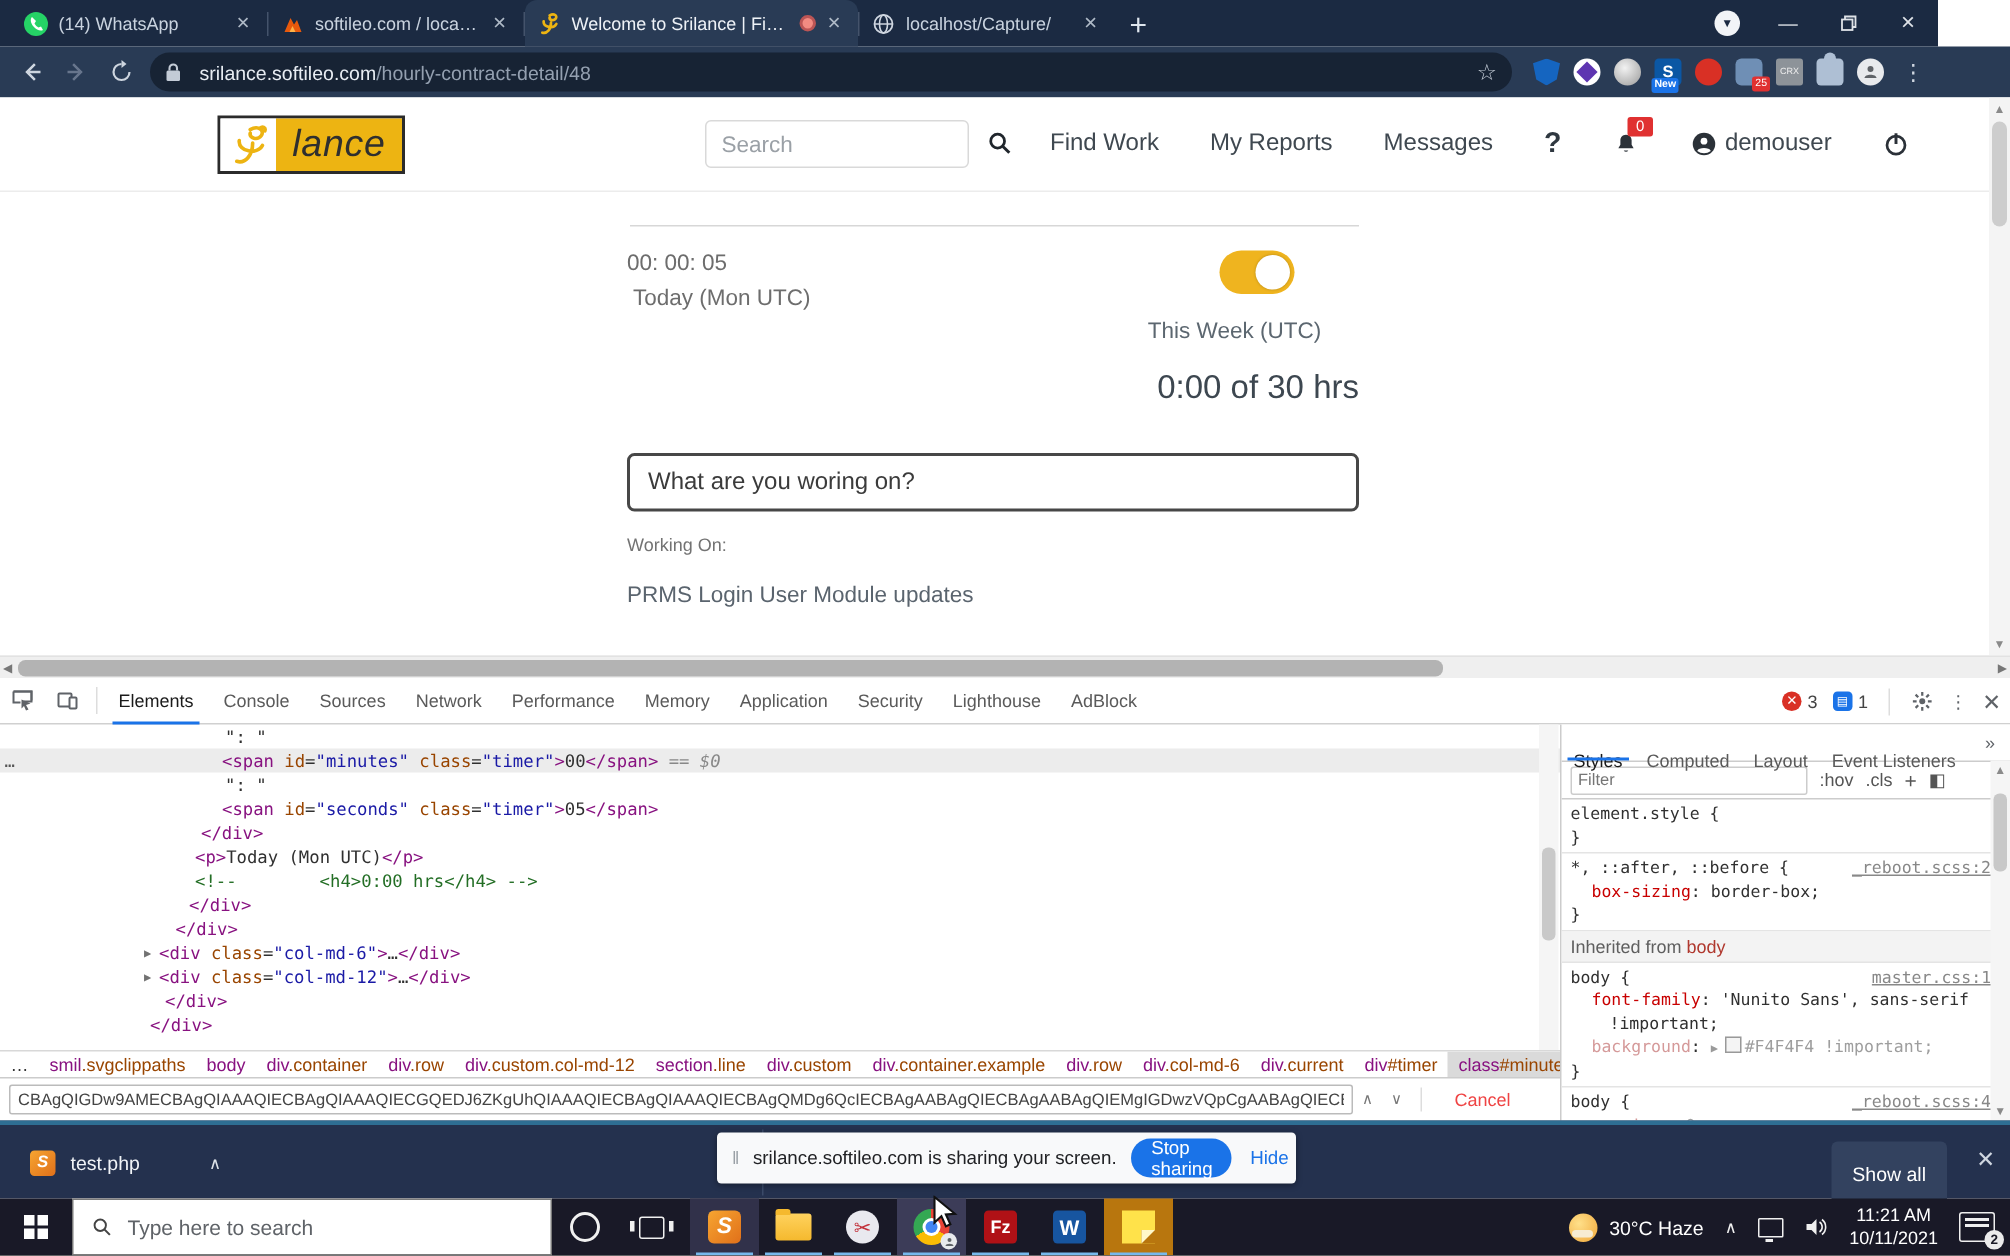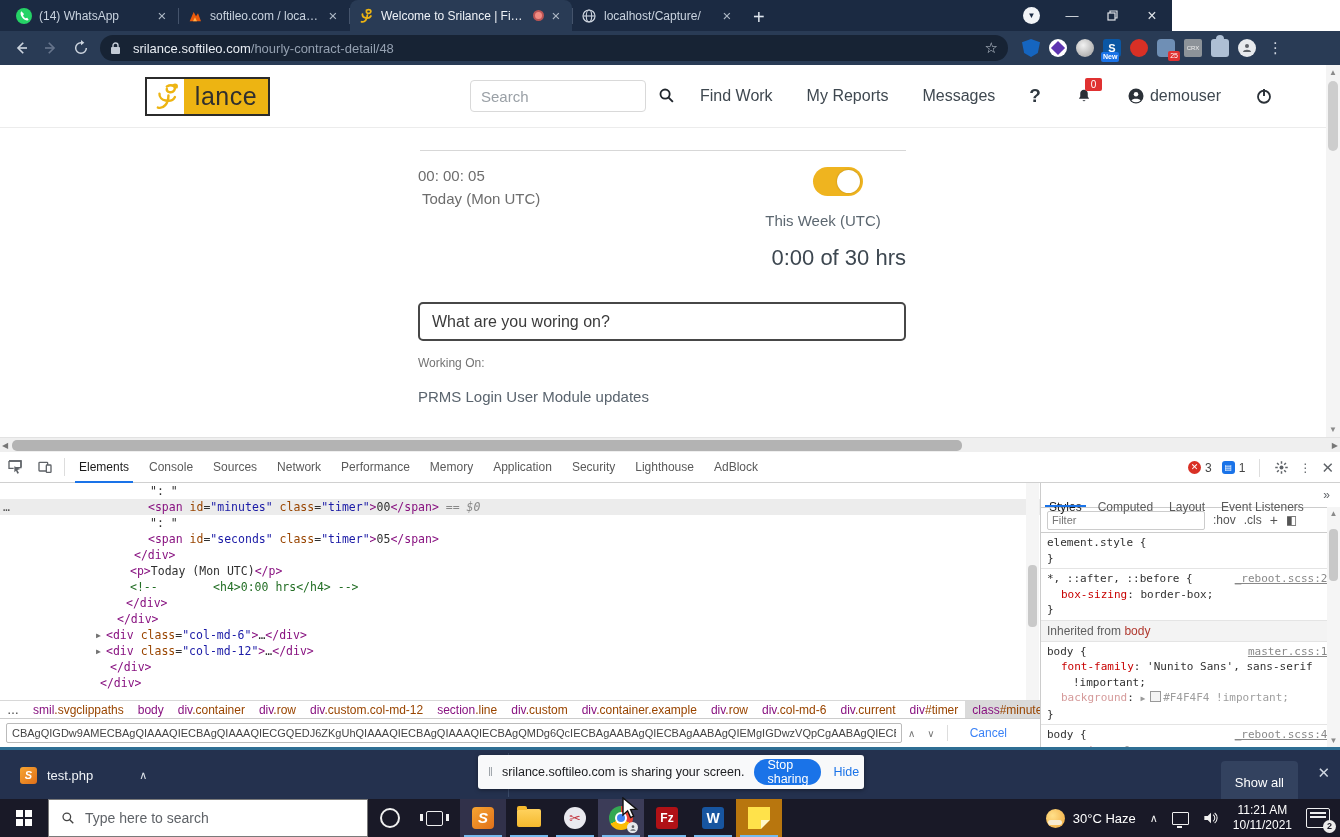--- a/index.html
+++ b/index.html
@@ -2,21 +2,21 @@
 <html><head>
 <meta charset="utf-8">
 <style>
   html,body{margin:0;padding:0;background:#000;}
   .stage{position:relative;width:1340px;height:837px;overflow:hidden;background:#fff;
          font-family:"Liberation Sans","DejaVu Sans",sans-serif;-webkit-font-smoothing:antialiased;}
   .abs{position:absolute;}
   svg{display:block;}
 
   
-  .ts{left:0;top:0;width:1172px;height:31px;background:#1b2a42;display:flex;align-items:flex-end;}
+  .ts{left:0;top:0;width:1292px;height:31px;background:#1b2a42;display:flex;align-items:flex-end;}
   .ts-tabs{display:flex;align-items:flex-end;height:31px;padding-left:8px;}
   .ts-tab{display:flex;align-items:center;height:31px;width:170px;padding:0 8px;box-sizing:border-box;
           color:#c9d3df;font-size:12px;position:relative;}
   .ts-tab.active{background:#293b55;border-radius:8px 8px 0 0;width:222px;color:#eef2f7;}
   .ts-title{flex:1;white-space:nowrap;overflow:hidden;text-overflow:ellipsis;margin:0 6px 0 7px;}
   .ts-close{font-size:15px;color:#aeb9c6;width:16px;height:16px;line-height:15px;text-align:center;border-radius:8px;flex:0 0 auto;}
   .ts-div{width:1px;height:16px;background:#44536b;margin-bottom:7px;}
   .ts-rec{width:11px;height:11px;border-radius:6px;background:#f28b82;border:2px solid #b55;box-sizing:border-box;margin-right:4px;flex:0 0 auto;}
   .fav{width:16px;height:16px;flex:0 0 auto;border-radius:8px;}
   .fav.wa{background:#25d366;}
@@ -50,21 +50,21 @@
   .ext-puzzle{background:#aebfd4;border-radius:3px;}
   .ext-puzzle:after{content:"";position:absolute;left:5px;top:-4px;width:8px;height:8px;border-radius:4px;background:#aebfd4;}
   .ext-avatar{background:#e8eaed;border-radius:9px;display:flex;align-items:center;justify-content:center;}
   .ab-dots{color:#cfd6e0;font-size:15px;margin:0 10px 0 12px;}
 
   
   .pg{left:0;top:65px;width:1340px;height:372px;background:#fff;overflow:hidden;}
   .pg-header{position:absolute;left:0;top:0;width:1340px;height:62px;border-bottom:1px solid #ececec;background:#fff;}
   .pg-logo{position:absolute;left:145px;top:12px;width:125px;height:39px;border:2px solid #2b2b2b;box-sizing:border-box;display:flex;}
   .pg-logo-left{width:37px;background:#fff;display:flex;align-items:center;justify-content:center;}
-  .pg-logo-right{flex:1;background:#edb412;color:#2f2f2f;font-size:25px;display:flex;align-items:center;justify-content:center;letter-spacing:.5px;}
+  .pg-logo-right{flex:1;background:#edb412;color:#2f2f2f;font-size:25px;display:flex;align-items:center;justify-content:center;letter-spacing:.5px;font-style:italic;}
   .pg-search{position:absolute;left:470px;top:15px;width:176px;height:32px;border:1px solid #d9d9d9;border-radius:4px;
              box-sizing:border-box;font-size:15px;color:#3c4043;padding:0 10px;font-family:inherit;}
   .pg-search::placeholder{color:#9aa0a6;}
   .pg-searchbtn{position:absolute;left:658px;top:22px;}
   .pg-nav{position:absolute;left:700px;top:0;height:62px;display:flex;align-items:center;gap:34px;color:#3f4850;font-size:16px;}
   .pg-nav .lnk{white-space:nowrap;}
   .pg-help{font-weight:bold;font-size:19px;color:#2f3840;}
   .pg-bell{position:relative;}
   .pg-bell .cnt{position:absolute;left:10px;top:-9px;background:#e03131;color:#fff;font-size:10px;min-width:9px;
                 padding:1px 4px;border-radius:2px;text-align:center;}
@@ -122,21 +122,21 @@
   .crumb .cg{color:#881280;} .crumb .cr{color:#994500;}
   .crumb.sel{background:#dadada;}
   .crumb.dots{color:#333;}
 
   .dt-find{position:absolute;left:0;top:266px;width:1040px;height:29px;border-top:1px solid #ccc;background:#fff;
            display:flex;align-items:center;box-sizing:border-box;padding:0 6px;}
   .dt-find input{flex:0 0 896px;height:20px;border:1px solid #bbb;border-radius:2px;font-size:11px;color:#444;
                  padding:0 5px;font-family:inherit;box-sizing:border-box;}
   .find-ar{color:#777;font-size:10px;padding:2px 6px;}
   .find-sep{width:1px;height:16px;background:#ddd;margin:0 6px;}
-  .find-cancel{color:#3b82f6;font-size:12px;margin-left:16px;}
+  .find-cancel{color:#ef4444;font-size:12px;margin-left:16px;}
 
   .dt-side{position:absolute;left:1040px;top:31px;width:300px;height:264px;border-left:1px solid #ccc;box-sizing:border-box;overflow:hidden;background:#fff;}
   .sbt{display:flex;height:24px;border-bottom:1px solid #ccc;align-items:stretch;font-size:12px;color:#5a5a5a;}
   .sbt .t{display:flex;align-items:center;padding:0 8px;position:relative;margin-top:24px;}
   .sbt .t.active{color:#1a1a1a;}
   .sbt .t.active:after{content:"";position:absolute;left:4px;right:4px;bottom:0;height:2px;background:#1a73e8;}
   .sbt .more{margin-left:auto;display:flex;align-items:center;padding:0 10px;color:#5f6368;}
   .sb-filter{display:flex;height:24px;border-bottom:1px solid #ccc;align-items:center;padding:0 6px;gap:8px;font-size:12px;color:#555;}
   .sb-filter input{width:148px;height:17px;border:1px solid #ccc;border-radius:2px;font-size:11px;padding:0 4px;font-family:inherit;color:#444;}
   .sb-rules{font-family:"DejaVu Sans Mono","Liberation Mono",monospace;font-size:11px;color:#303030;}

